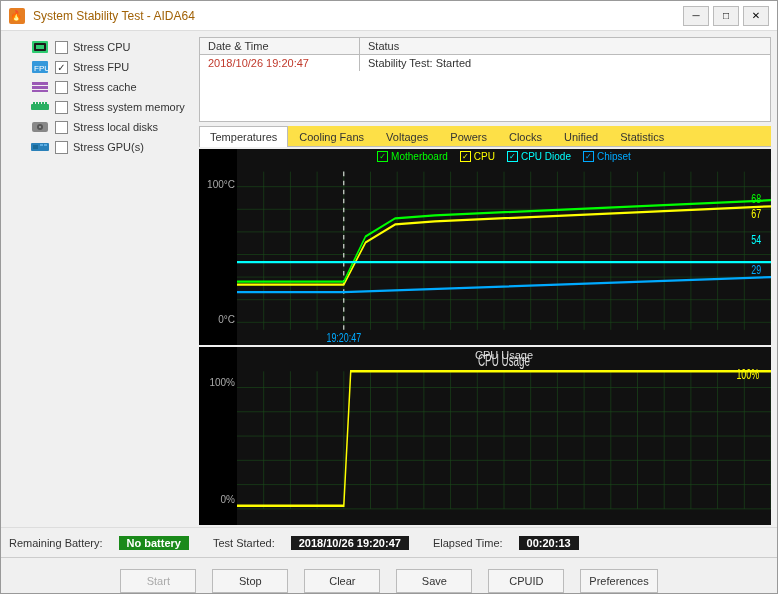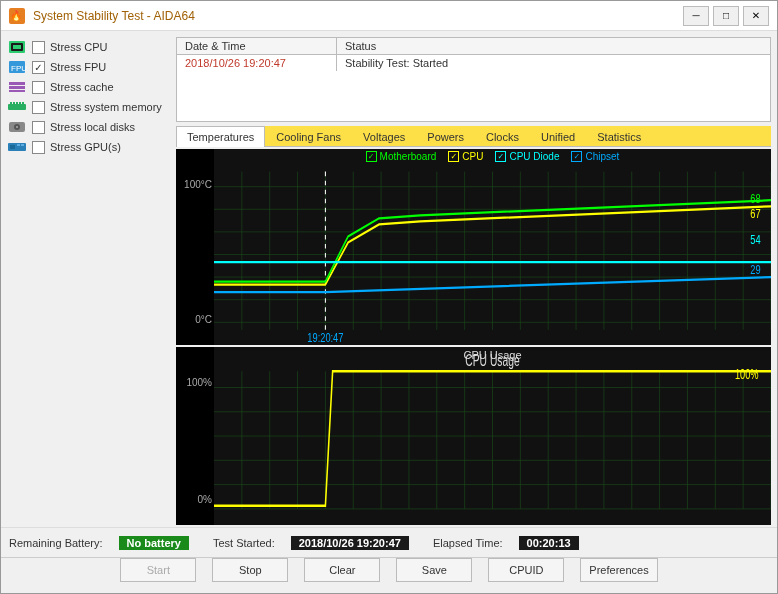--- a/index.html
+++ b/index.html
@@ -6,21 +6,21 @@
     body { font-family: 'Segoe UI', Tahoma, sans-serif; font-size: 12px; background: #f0f0f0; }
     
     .window { width: 778px; height: 594px; background: #f0f0f0; border: 1px solid #999; display: flex; flex-direction: column; }
     
     .title-bar { background: #fff; height: 30px; display: flex; align-items: center; padding: 0 8px; border-bottom: 1px solid #ddd; gap: 8px; }
     .title-bar-icon { width: 16px; height: 16px; background: #e67e22; border-radius: 2px; display: flex; align-items: center; justify-content: center; color: white; font-size: 10px; flex-shrink: 0; }
     .title-bar-text { flex: 1; font-size: 12px; color: #a16207; }
     .title-bar-controls { display: flex; gap: 4px; }
     .title-btn { width: 26px; height: 20px; border: 1px solid #bbb; background: #f0f0f0; cursor: pointer; font-size: 10px; display: flex; align-items: center; justify-content: center; }
 
-    .main-content { display: flex; flex: 1; overflow: hidden; }
+    .main-content { display: flex; flex: 1; overflow: hidden; padding-left: 23px; }
     .stress-item { display: flex; align-items: center; gap: 5px; padding: 2px 0; }
     .stress-icon { width: 20px; height: 16px; flex-shrink: 0; }
     .stress-checkbox { width: 13px; height: 13px; border: 1px solid #888; background: white; flex-shrink: 0; display: flex; align-items: center; justify-content: center; }
     .stress-checkbox.checked::after { content: '✓'; font-size: 10px; color: #333; }
     .stress-label { font-size: 11px; color: #333; }
 
     .right-panel { flex: 1; padding: 6px 6px 0 0; display: flex; flex-direction: column; gap: 4px; }
     
     .status-table { border: 1px solid #bbb; background: white; width: 100%; }
     .status-table-header { display: flex; border-bottom: 1px solid #bbb; background: #f5f5f5; }
@@ -54,21 +54,21 @@
     .legend-checkbox.checked::after { content: '✓'; font-size: 8px; }
     .legend-text { color: white; font-size: 10px; }
 
     .chart-title { position: absolute; top: 2px; left: 0; right: 0; text-align: center; color: #ddd; font-size: 11px; z-index: 2; }
 
     .bottom-status { height: 30px; background: #f0f0f0; display: flex; align-items: center; gap: 16px; padding: 0 8px; border-top: 1px solid #ddd; flex-shrink: 0; }
     .status-label { font-size: 11px; color: #333; }
     .status-value-box { background: #1a8a1a; color: white; padding: 1px 8px; font-size: 11px; font-weight: bold; }
     .status-value-box.dark { background: #1a1a1a; }
     
-    .button-bar { height: 36px; background: #f0f0f0; border-top: 1px solid #ccc; display: flex; align-items: flex-start; justify-content: center; gap: 16px; padding: 0 8px; flex-shrink: 0; }
+    .button-bar { height: 36px; background: #f0f0f0; border-top: 1px solid #ccc; display: flex; align-items: flex-end; justify-content: center; gap: 16px; padding: 0 8px; flex-shrink: 0; }
     .action-btn { min-width: 76px; height: 24px; border: 1px solid #bbb; background: #f5f5f5; font-size: 11px; cursor: pointer; padding: 0 8px; color: #333; }
     .action-btn:disabled { color: #aaa; cursor: default; }
 
     svg.chart-svg { width: 100%; height: 100%; }
 
     .full-left { display: flex; flex-direction: column; width: 175px; padding: 6px; flex-shrink: 0; }
   </style>
 </head>
 <body>
 

